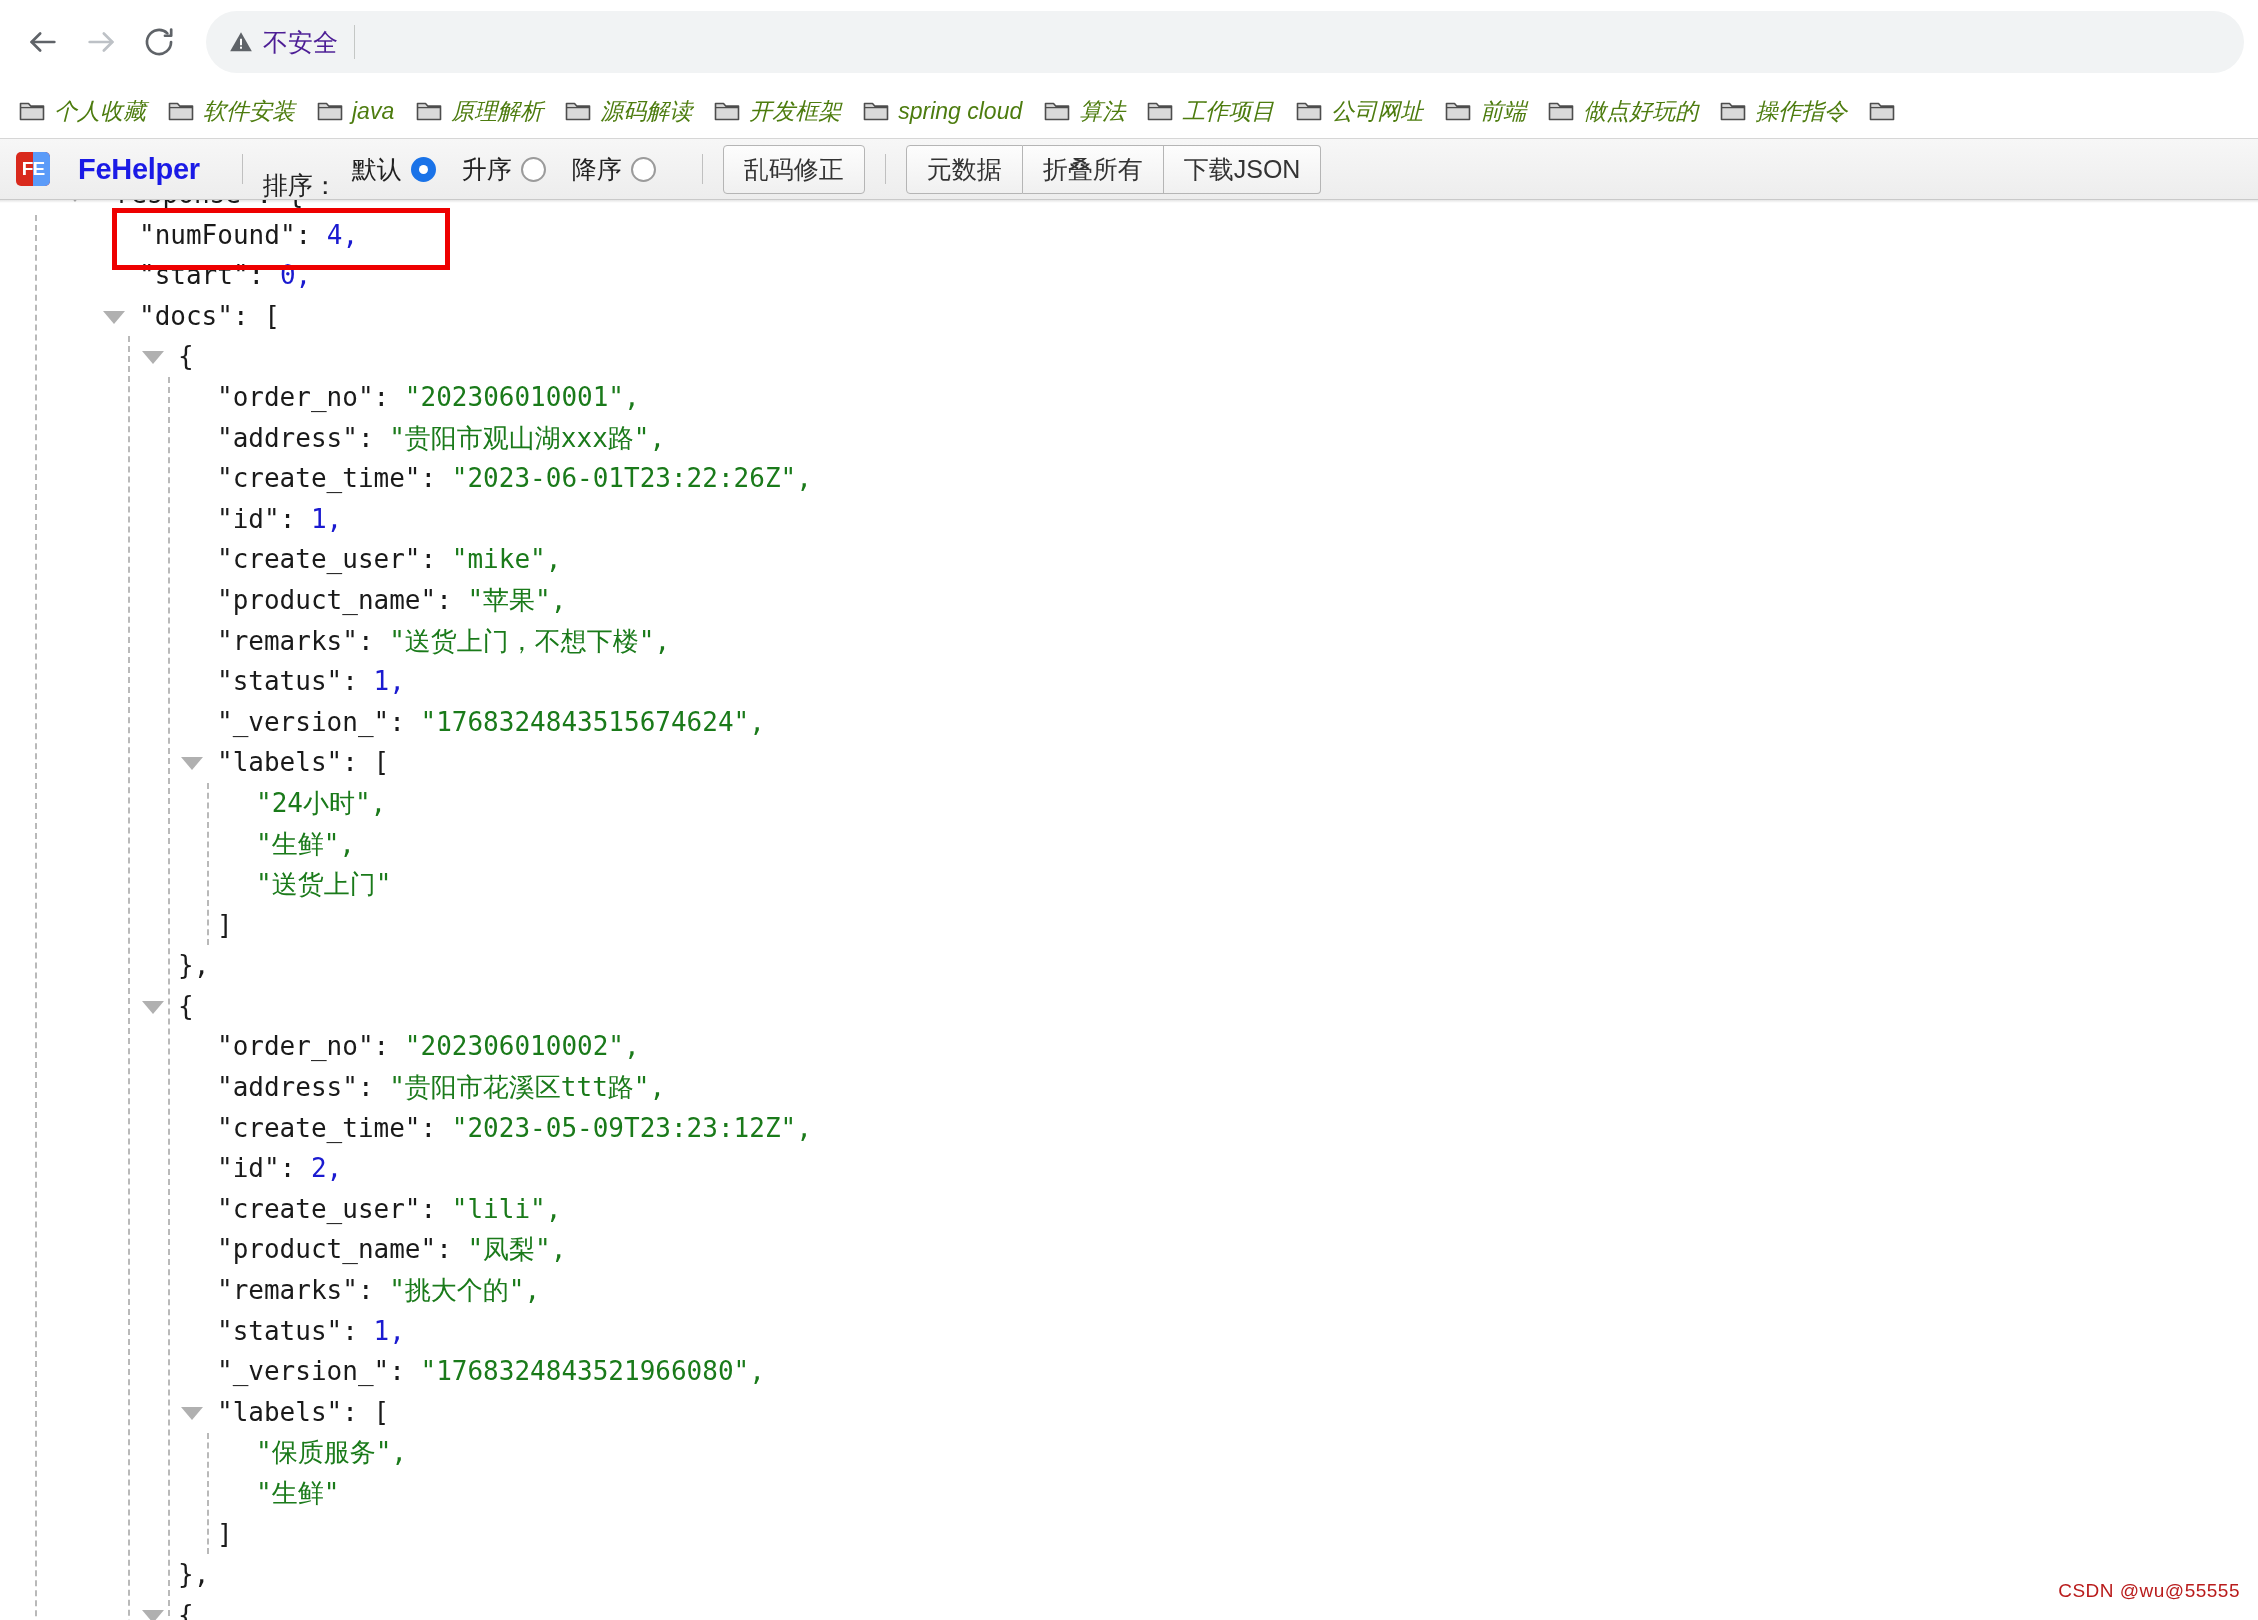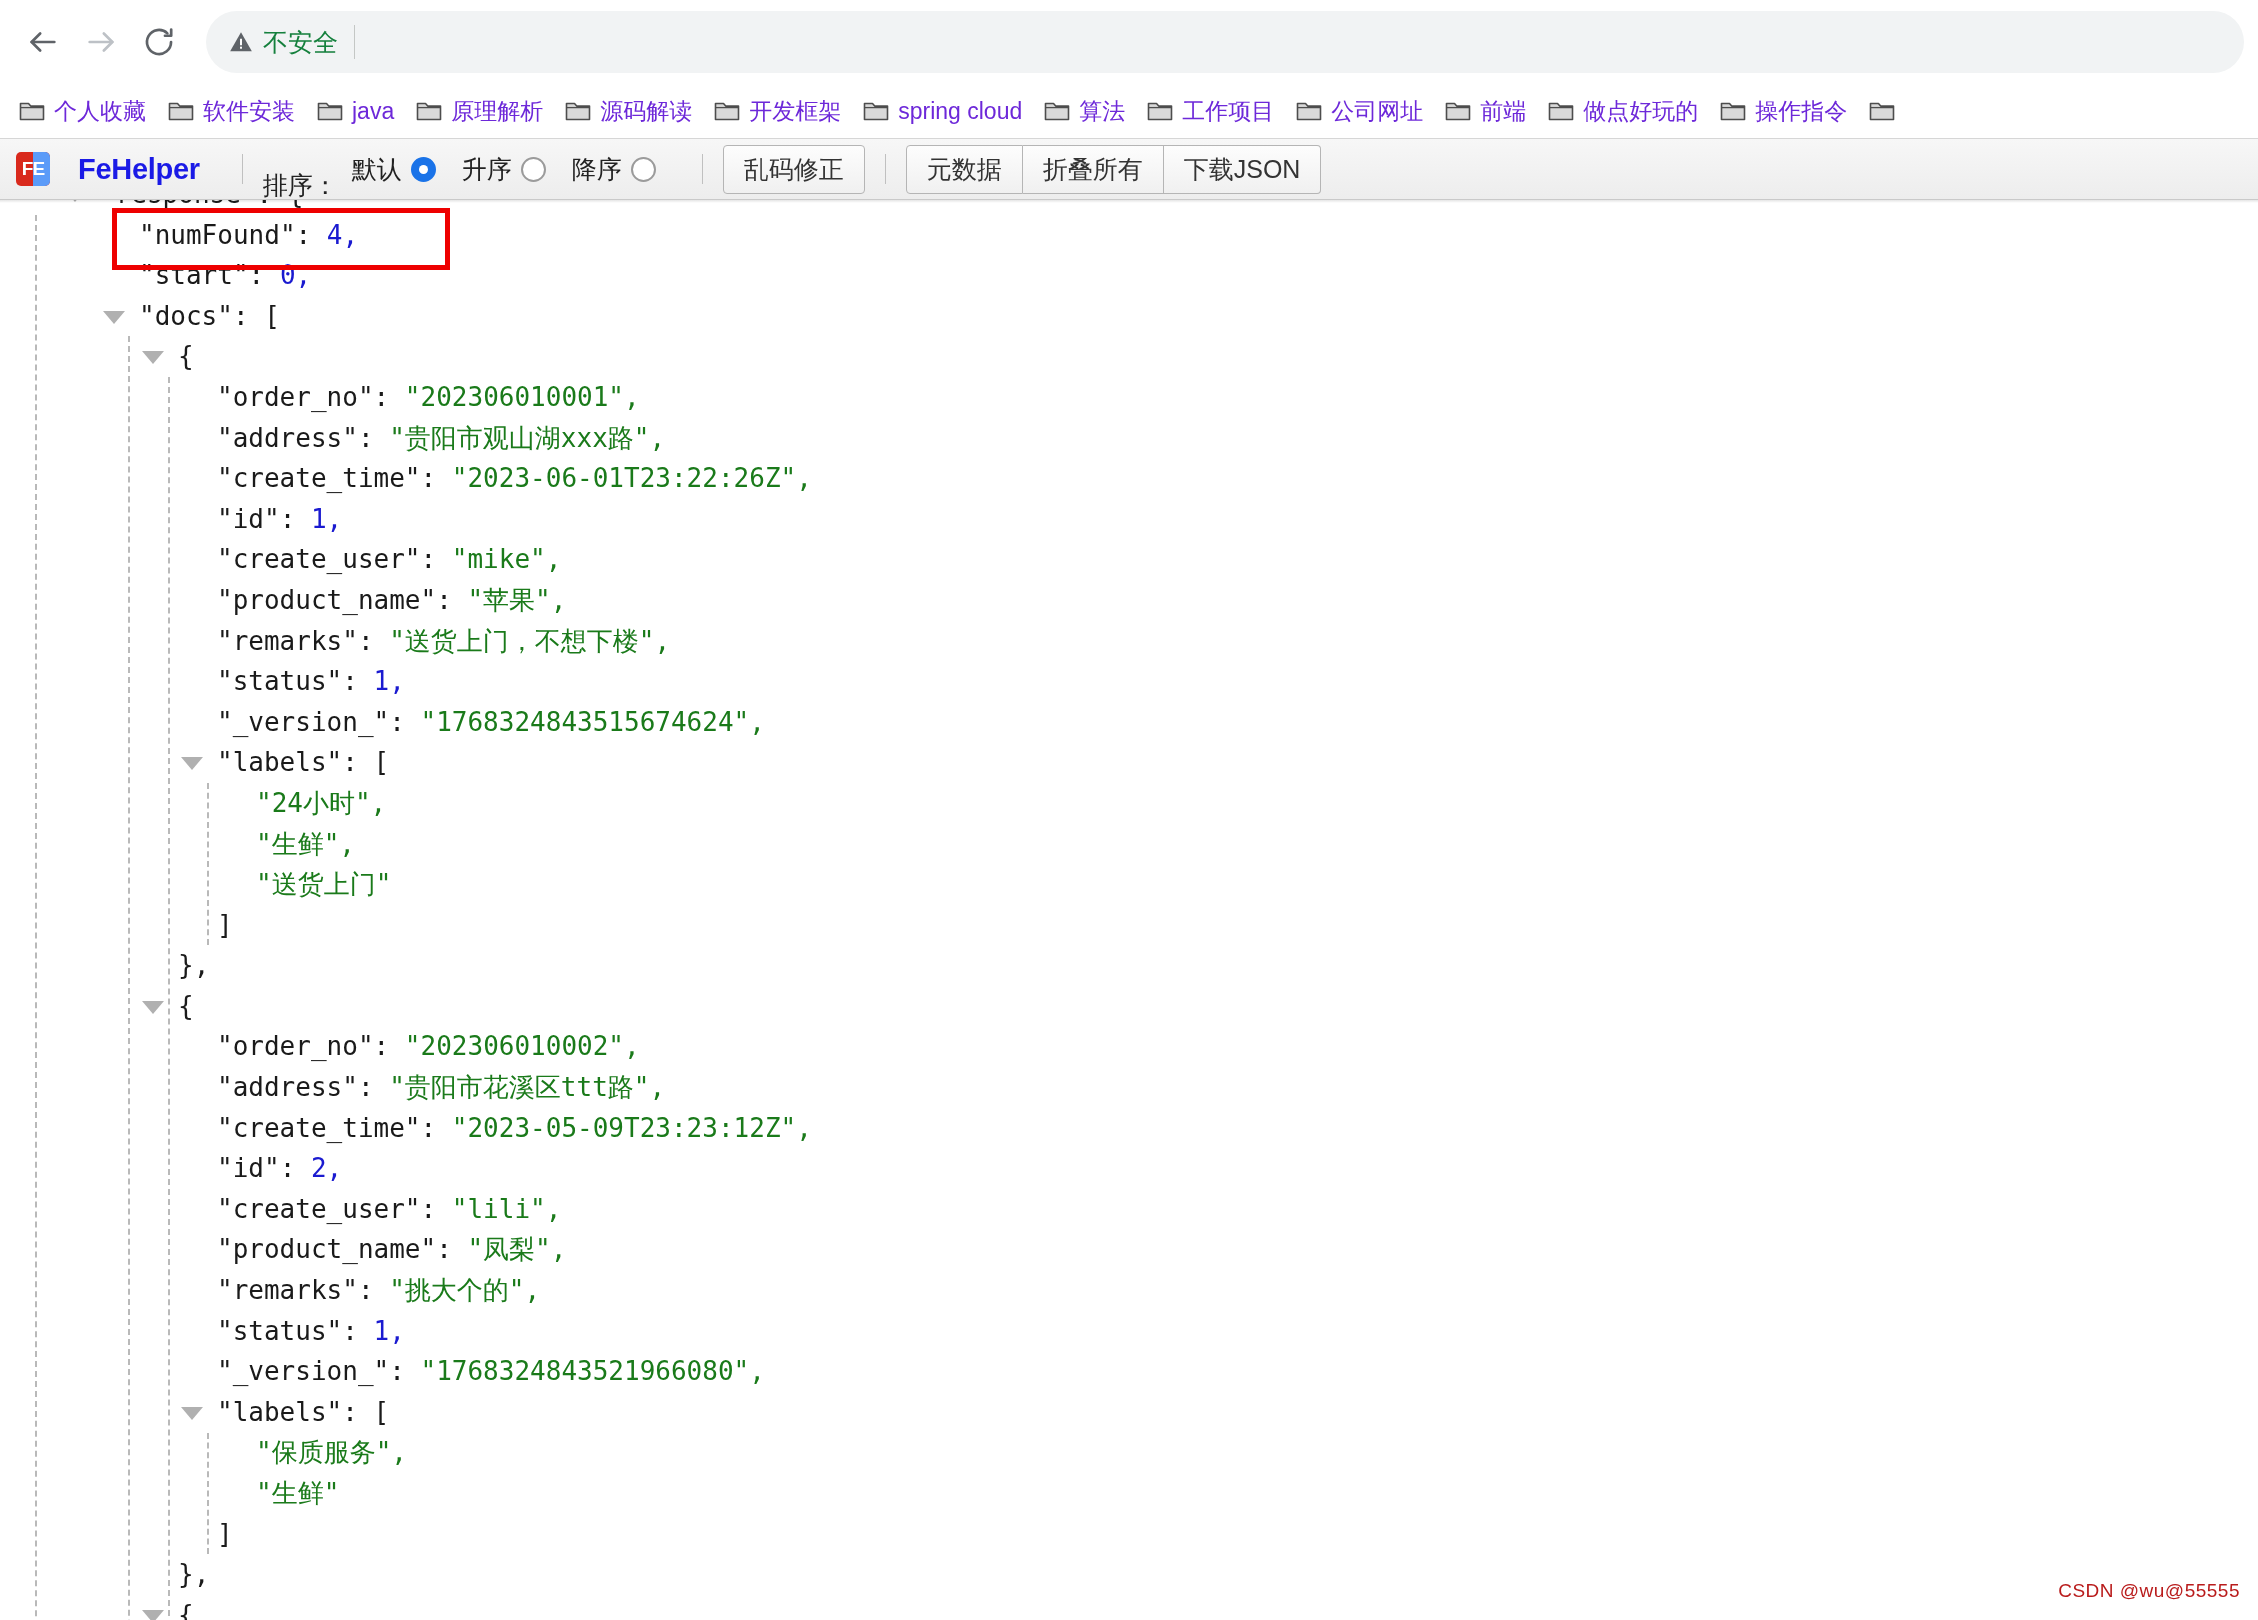--- a/index.html
+++ b/index.html
@@ -42,21 +42,21 @@
     background: #f1f3f4;
     border-radius: 32px;
     display: flex;
     align-items: center;
     padding: 0 22px;
     min-width: 0;
   }
   .security-chip {
     display: flex; align-items: center;
     flex: 0 0 auto;
-    color: #15803d;
+    color: #4c1d95;
     font-size: 25px;
     gap: 9px;
     padding-right: 16px;
   }
   .warn-triangle { display:block; }
   .omnibox-sep {
     width: 1px; height: 34px;
     background: #c4c7c5;
     margin-right: 18px;
     flex: 0 0 auto;
@@ -83,22 +83,23 @@
   .bookmark {
     display: flex;
     align-items: center;
     gap: 9px;
     padding: 5px 11px;
     border-radius: 6px;
     flex: 0 0 auto;
   }
   .bookmark .label {
     font-size: 23px;
-    color: #6d28d9;
+    color: #4d7c0f;
     white-space: nowrap;
+    font-style: italic;
   }
   .folder-icon { display:block; flex:0 0 auto; }
 
   
   .fh-toolbar {
     display: flex;
     align-items: center;
     height: 62px;
     background: linear-gradient(to bottom, #f7f7f7 0%, #ededed 100%);
     border-top: 1px solid #d6d6d6;

